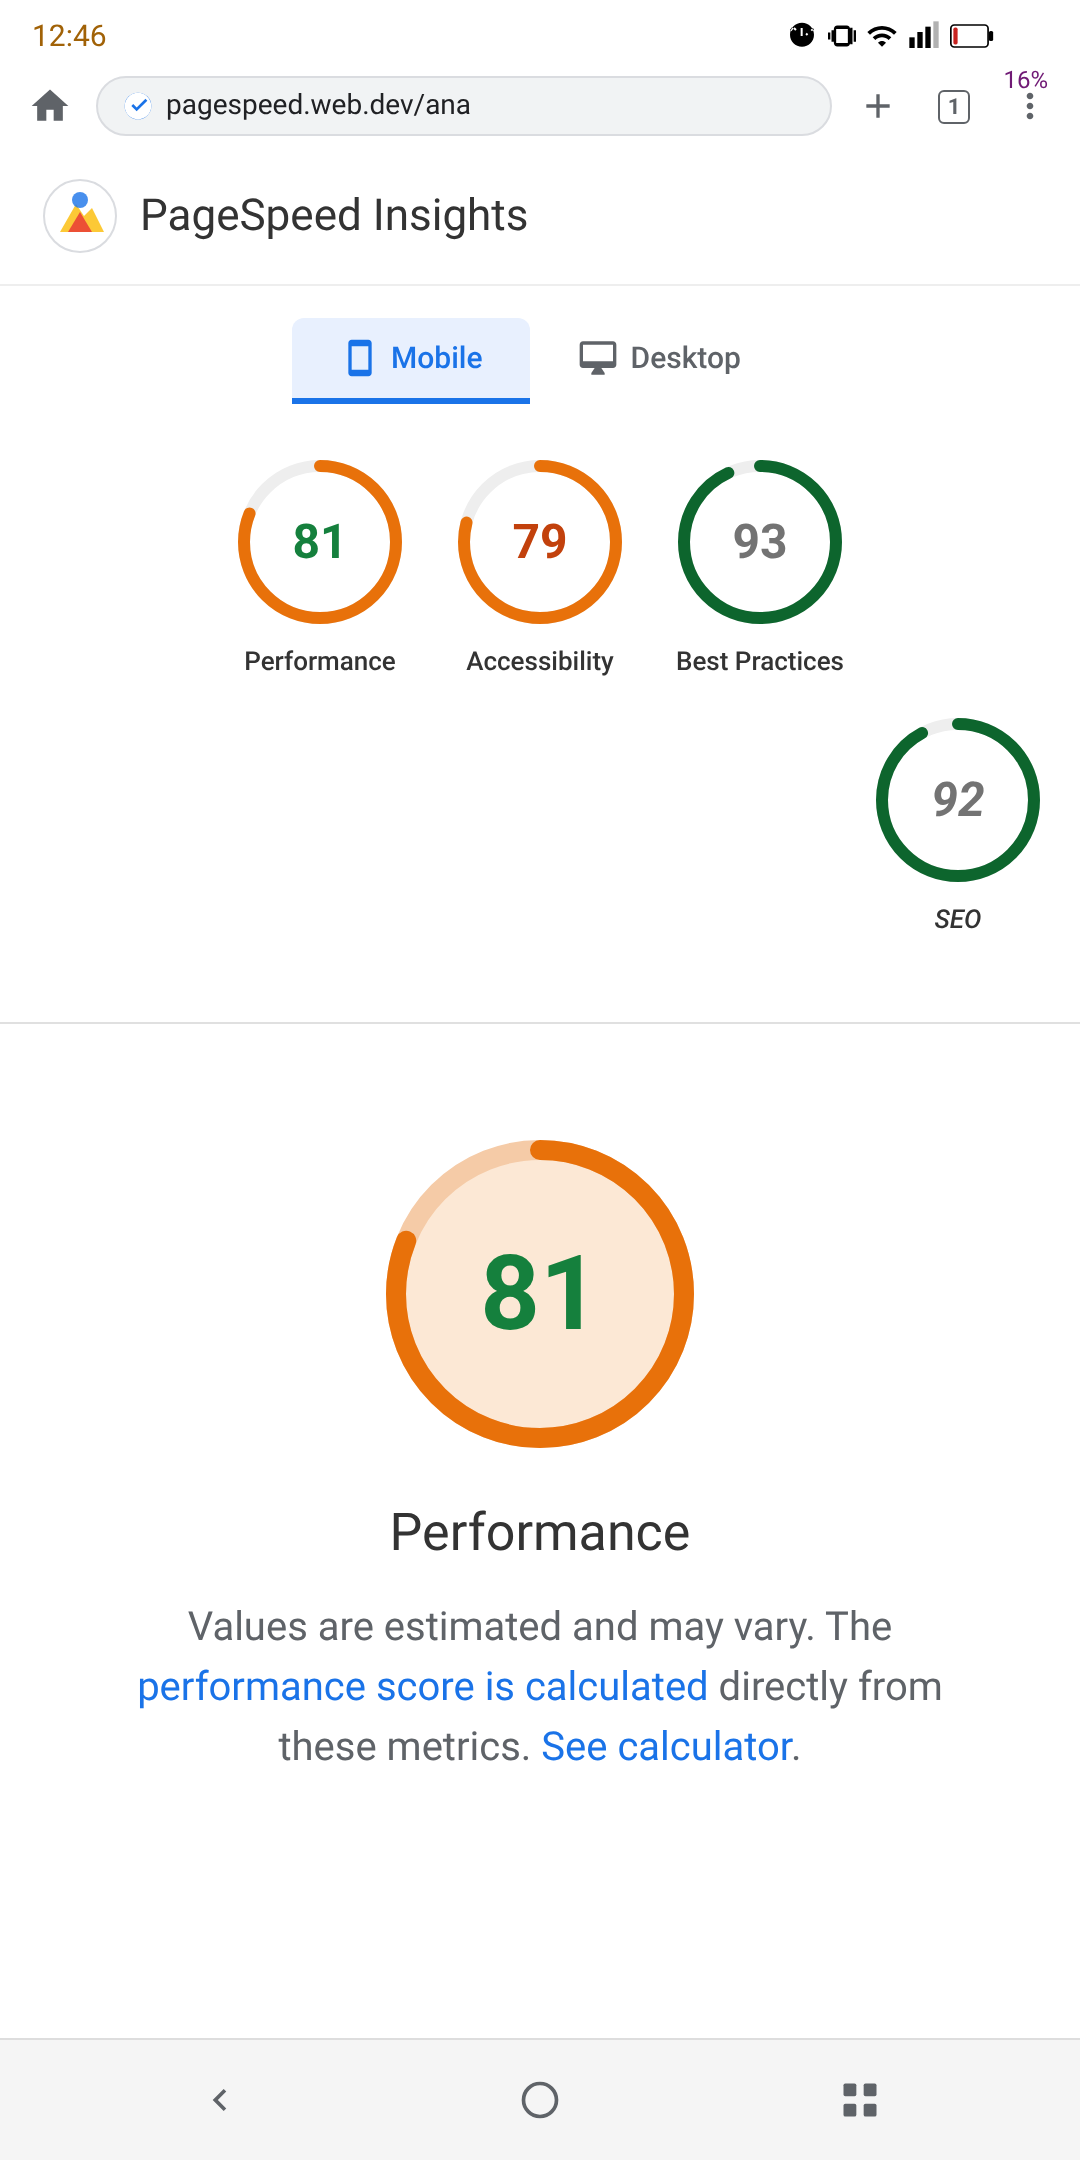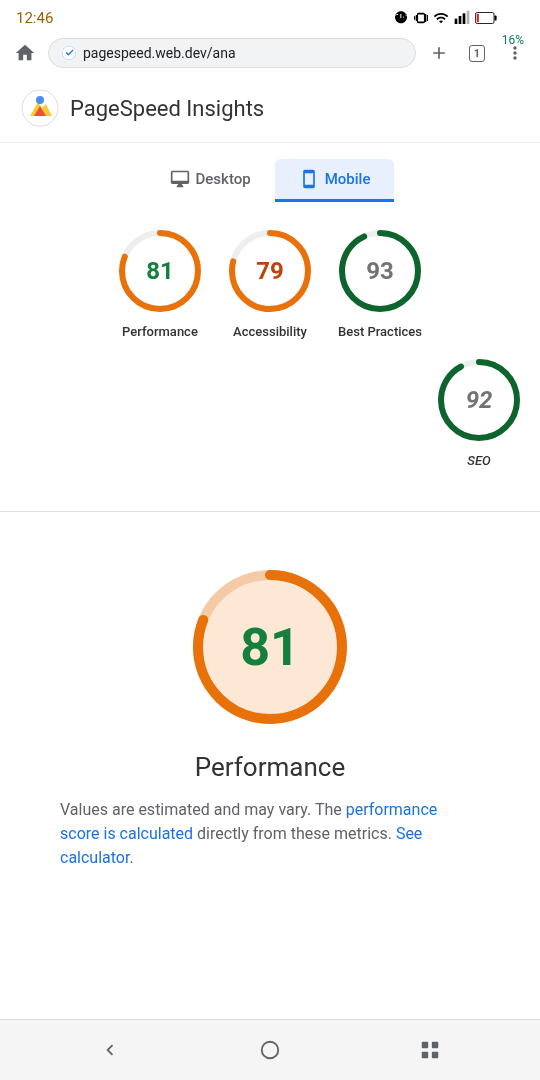--- a/index.html
+++ b/index.html
@@ -26,21 +26,21 @@
       font-weight: 400;
       color: #a16207;
     }
     .status-icons {
       display: flex;
       align-items: center;
       gap: 5px;
     }
     .battery-text {
       font-size: 12px;
-      color: #0f766e;
+      color: #701a75;
       margin-top: 44px;
     }
     .browser-toolbar {
       display: flex;
       align-items: center;
       padding: 6px 10px;
       gap: 8px;
       background: #fff;
     }
     .browser-home-btn {
@@ -254,23 +254,23 @@
       font-size: 52px;
       font-weight: 700;
     }
     .performance-title {
       font-size: 26px;
       color: #333;
       font-weight: 400;
       margin-bottom: 16px;
     }
     .performance-desc {
-      font-size: 16px;
+      font-size: 20px;
       color: #5f6368;
-      text-align: left;
+      text-align: center;
       line-height: 1.5;
       max-width: 420px;
     }
     .performance-desc a {
       color: #1a73e8;
       text-decoration: none;
     }
 
     
     .bottom-nav {
@@ -379,31 +379,31 @@
         <circle cx="20" cy="20" r="18" fill="#fff" stroke="#dadce0" stroke-width="1"></circle>
         <path d="M10 28 L18 14 L22 20 L26 16 L32 28 Z" fill="#fbbc04" opacity="0.8"></path>
         <path d="M14 28 L20 18 L26 28 Z" fill="#ea4335" opacity="0.9"></path>
         <circle cx="20" cy="12" r="4" fill="#1a73e8" opacity="0.8"></circle>
       </svg>
       <span class="psi-title">PageSpeed Insights</span>
     </div>
   </div>
 
   <div class="tabs-container">
+    <div class="tab-btn active">
+      <svg width="20" height="20" viewBox="0 0 24 24" fill="#1a73e8">
+          <path d="M17 1.01L7 1c-1.1 0-2 .9-2 2v18c0 1.1.9 2 2 2h10c1.1 0 2-.9 2-2V3c0-1.1-.9-1.99-2-1.99zM17 19H7V5h10v14z"></path>
+        </svg>
+      <span>Mobile</span>
+    </div>
     <div class="tab-btn">
       <svg width="20" height="20" viewBox="0 0 24 24" fill="#5f6368">
           <path d="M21 2H3c-1.1 0-2 .9-2 2v12c0 1.1.9 2 2 2h7l-2 3v1h8v-1l-2-3h7c1.1 0 2-.9 2-2V4c0-1.1-.9-2-2-2zm0 12H3V4h18v10z"></path>
         </svg>
       <span>Desktop</span>
-    </div>
-    <div class="tab-btn active">
-      <svg width="20" height="20" viewBox="0 0 24 24" fill="#1a73e8">
-          <path d="M17 1.01L7 1c-1.1 0-2 .9-2 2v18c0 1.1.9 2 2 2h10c1.1 0 2-.9 2-2V3c0-1.1-.9-1.99-2-1.99zM17 19H7V5h10v14z"></path>
-        </svg>
-      <span>Mobile</span>
     </div>
   </div>
 
   <div class="scores-section">
 
     <div class="scores-row">
 
       <div class="score-item">
         <div class="score-circle-wrapper">
           <svg viewBox="0 0 90 90">

